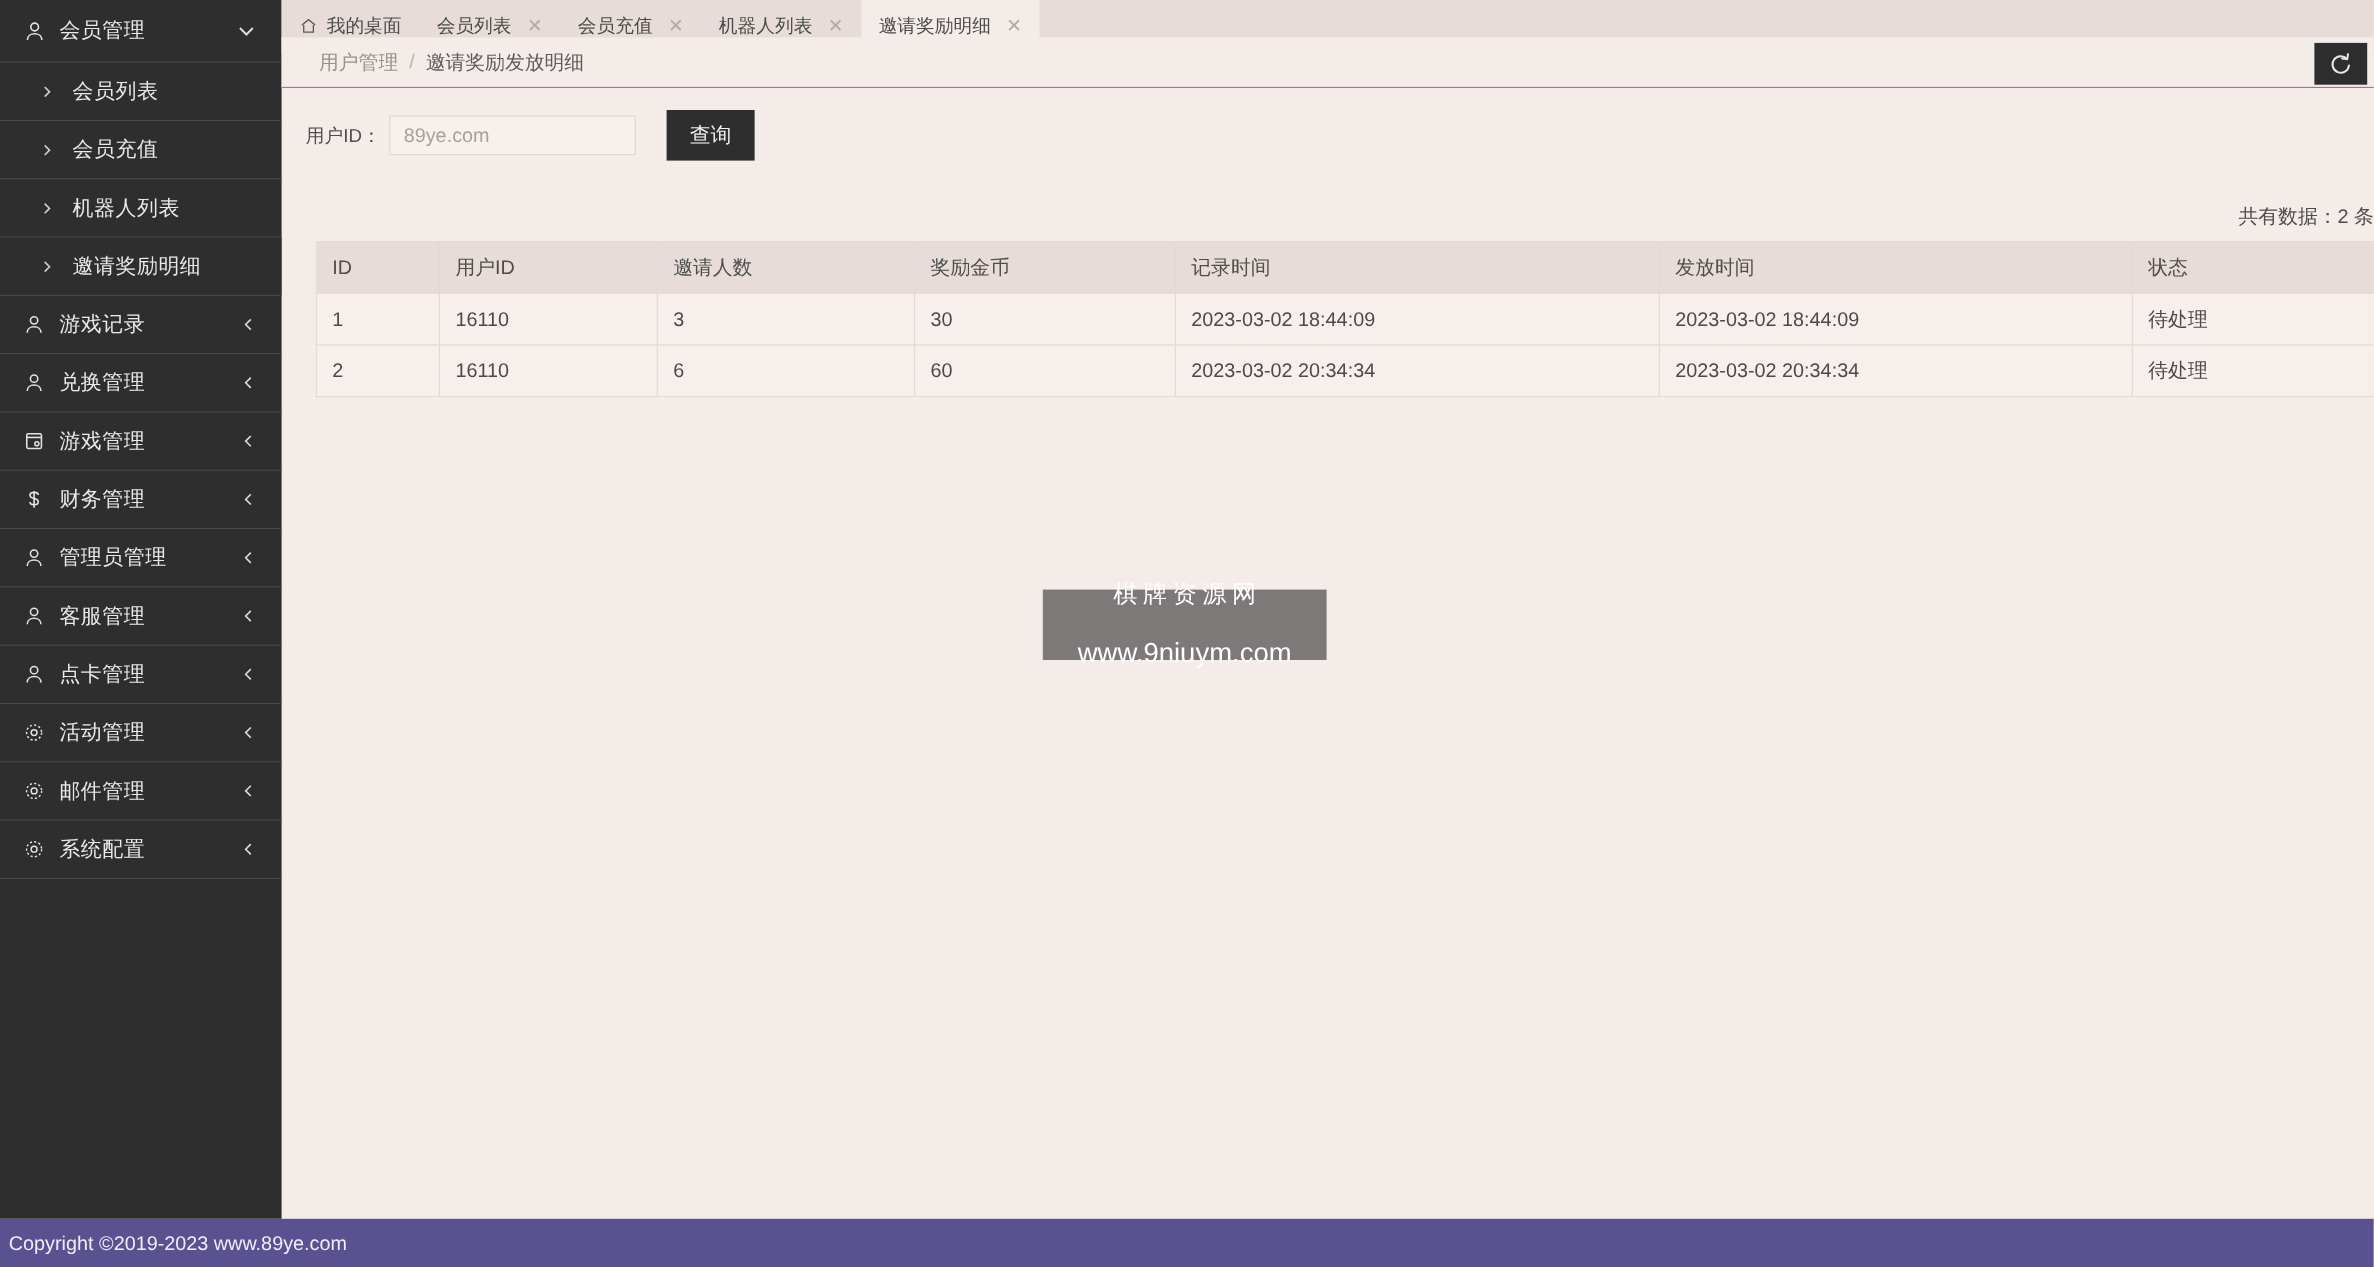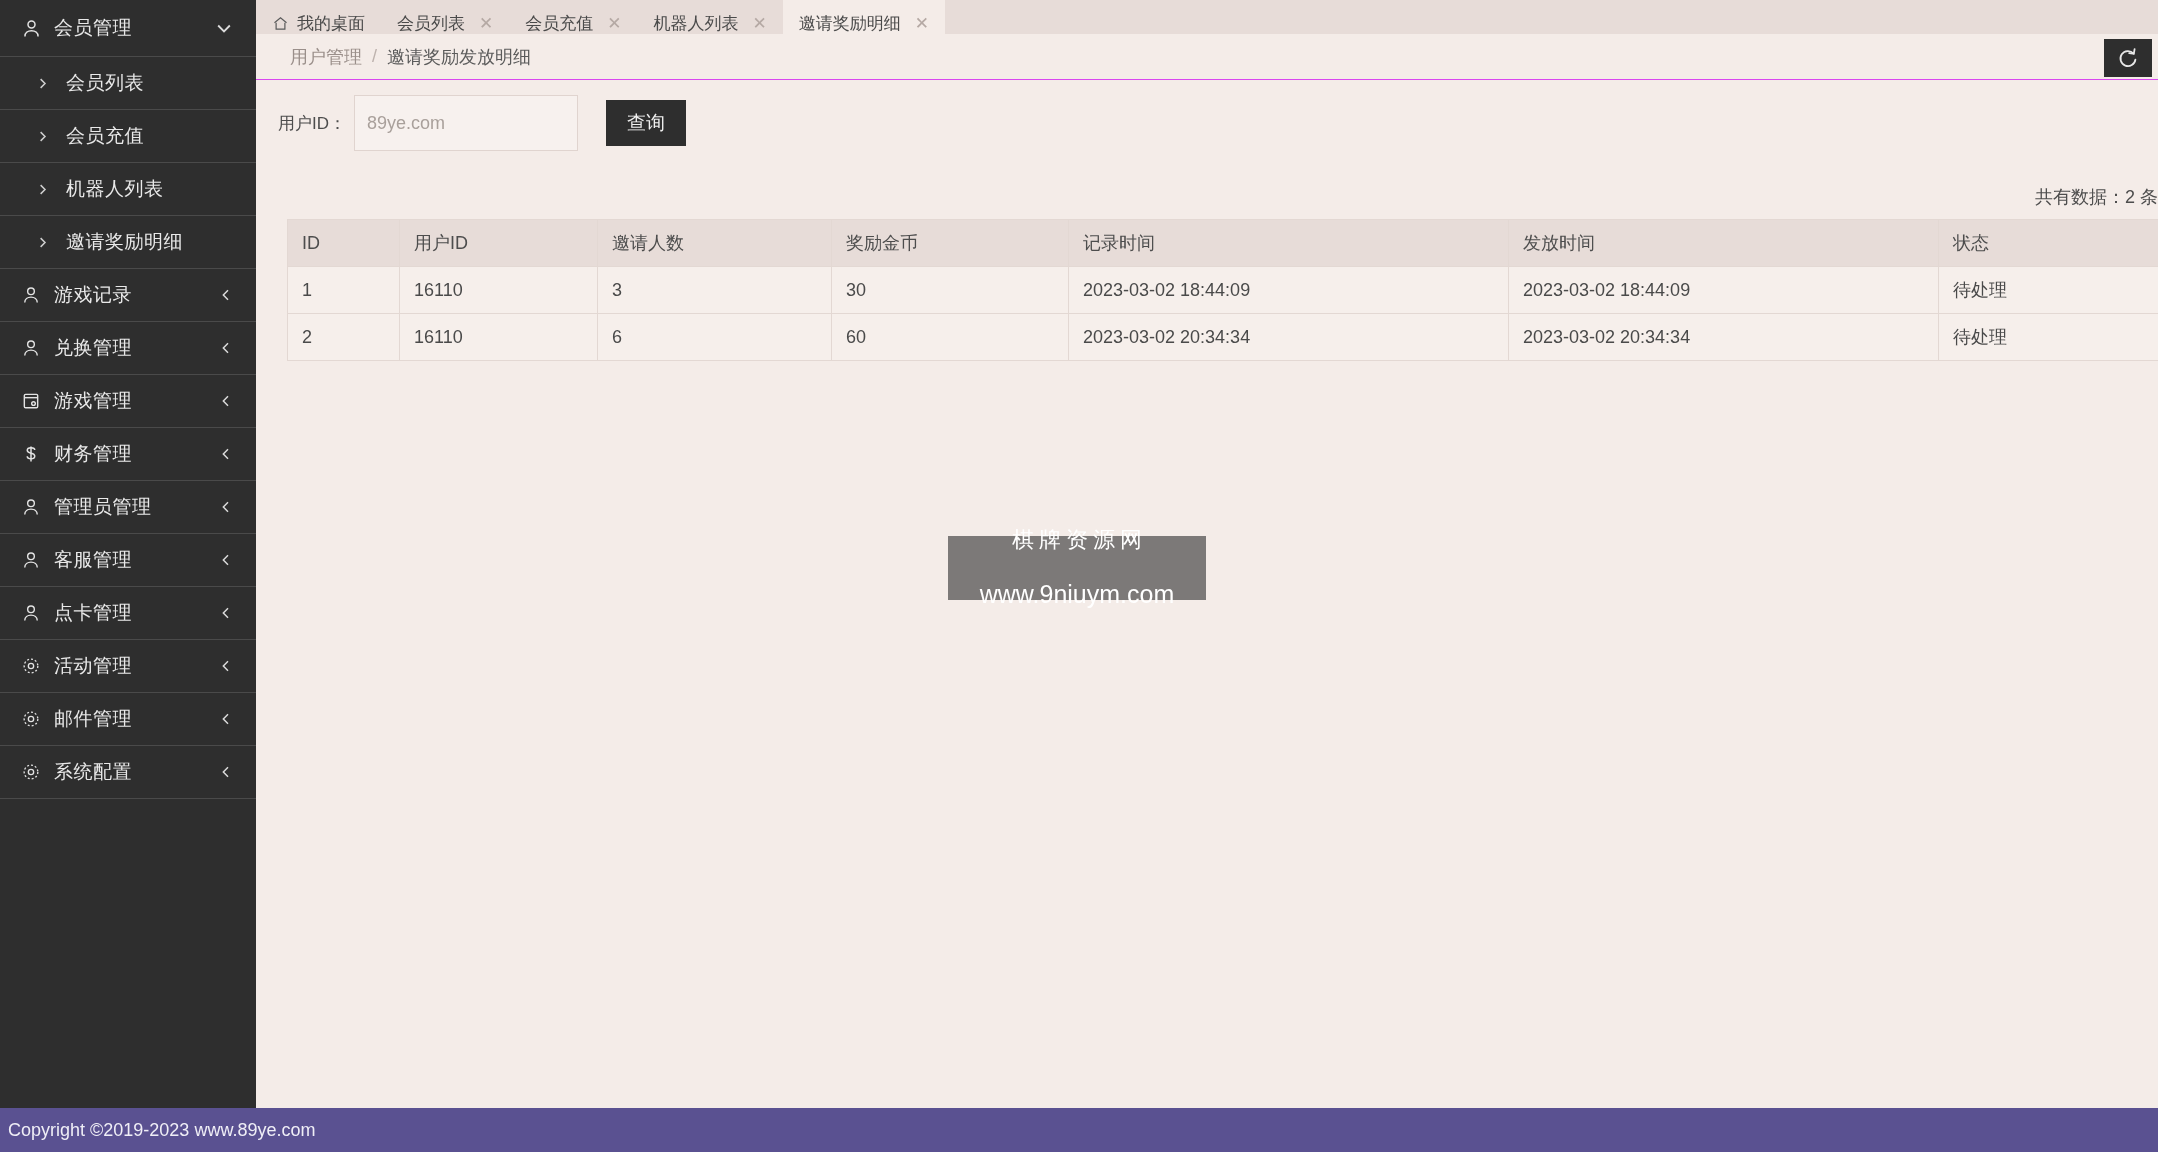--- a/index.html
+++ b/index.html
@@ -122,21 +122,21 @@
     position: absolute; left: 256px; top: 92px;
     width: 1902px; height: 62px;
     display: flex; align-items: center;
     padding-left: 22px;
   }
   .filter-label {
     font-size: 17px; color: #4d4d4d;
     margin-right: 8px; white-space: nowrap;
   }
   .filter-input {
-    width: 224px; height: 56px;
+    width: 224px; height: 36px;
     background: #f7f1ee;
     border: 1px solid #e0d4cf;
     font-size: 18px;
     color: #4a4a4a;
     padding: 0 12px;
     outline: none;
     font-family: inherit;
   }
   .filter-input::placeholder { color: #a9a09b; }
   .query-btn {

